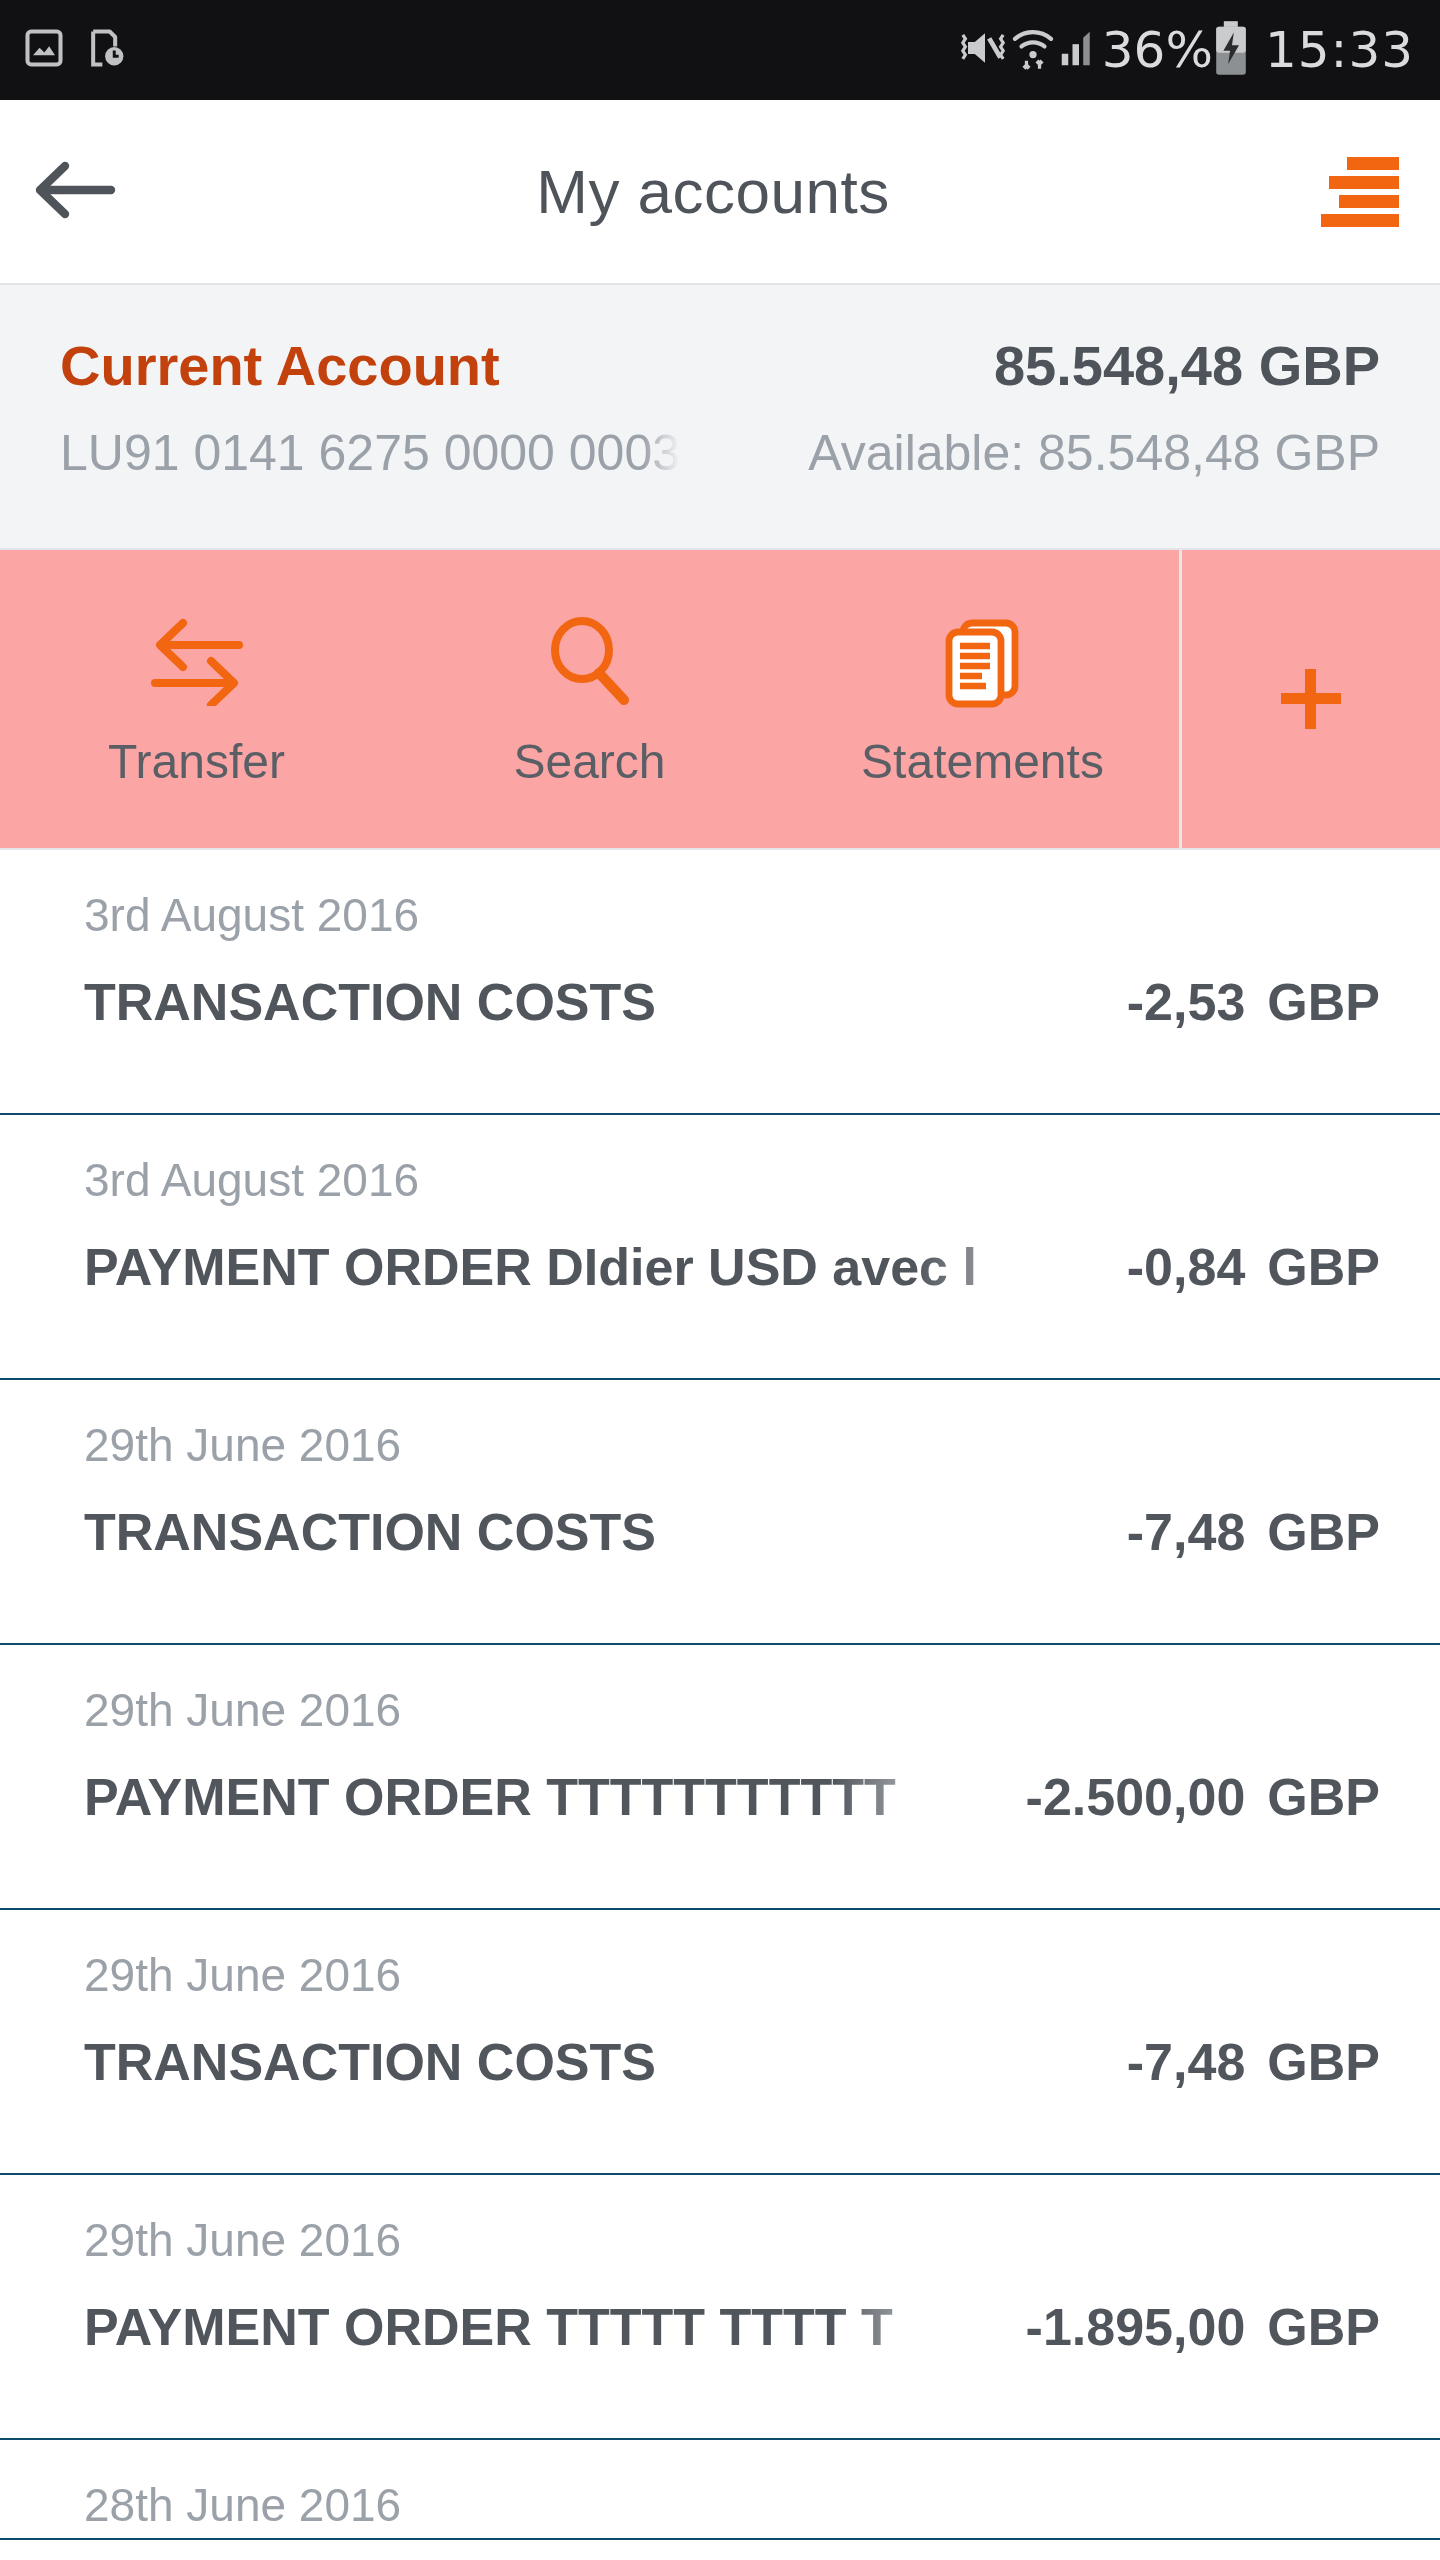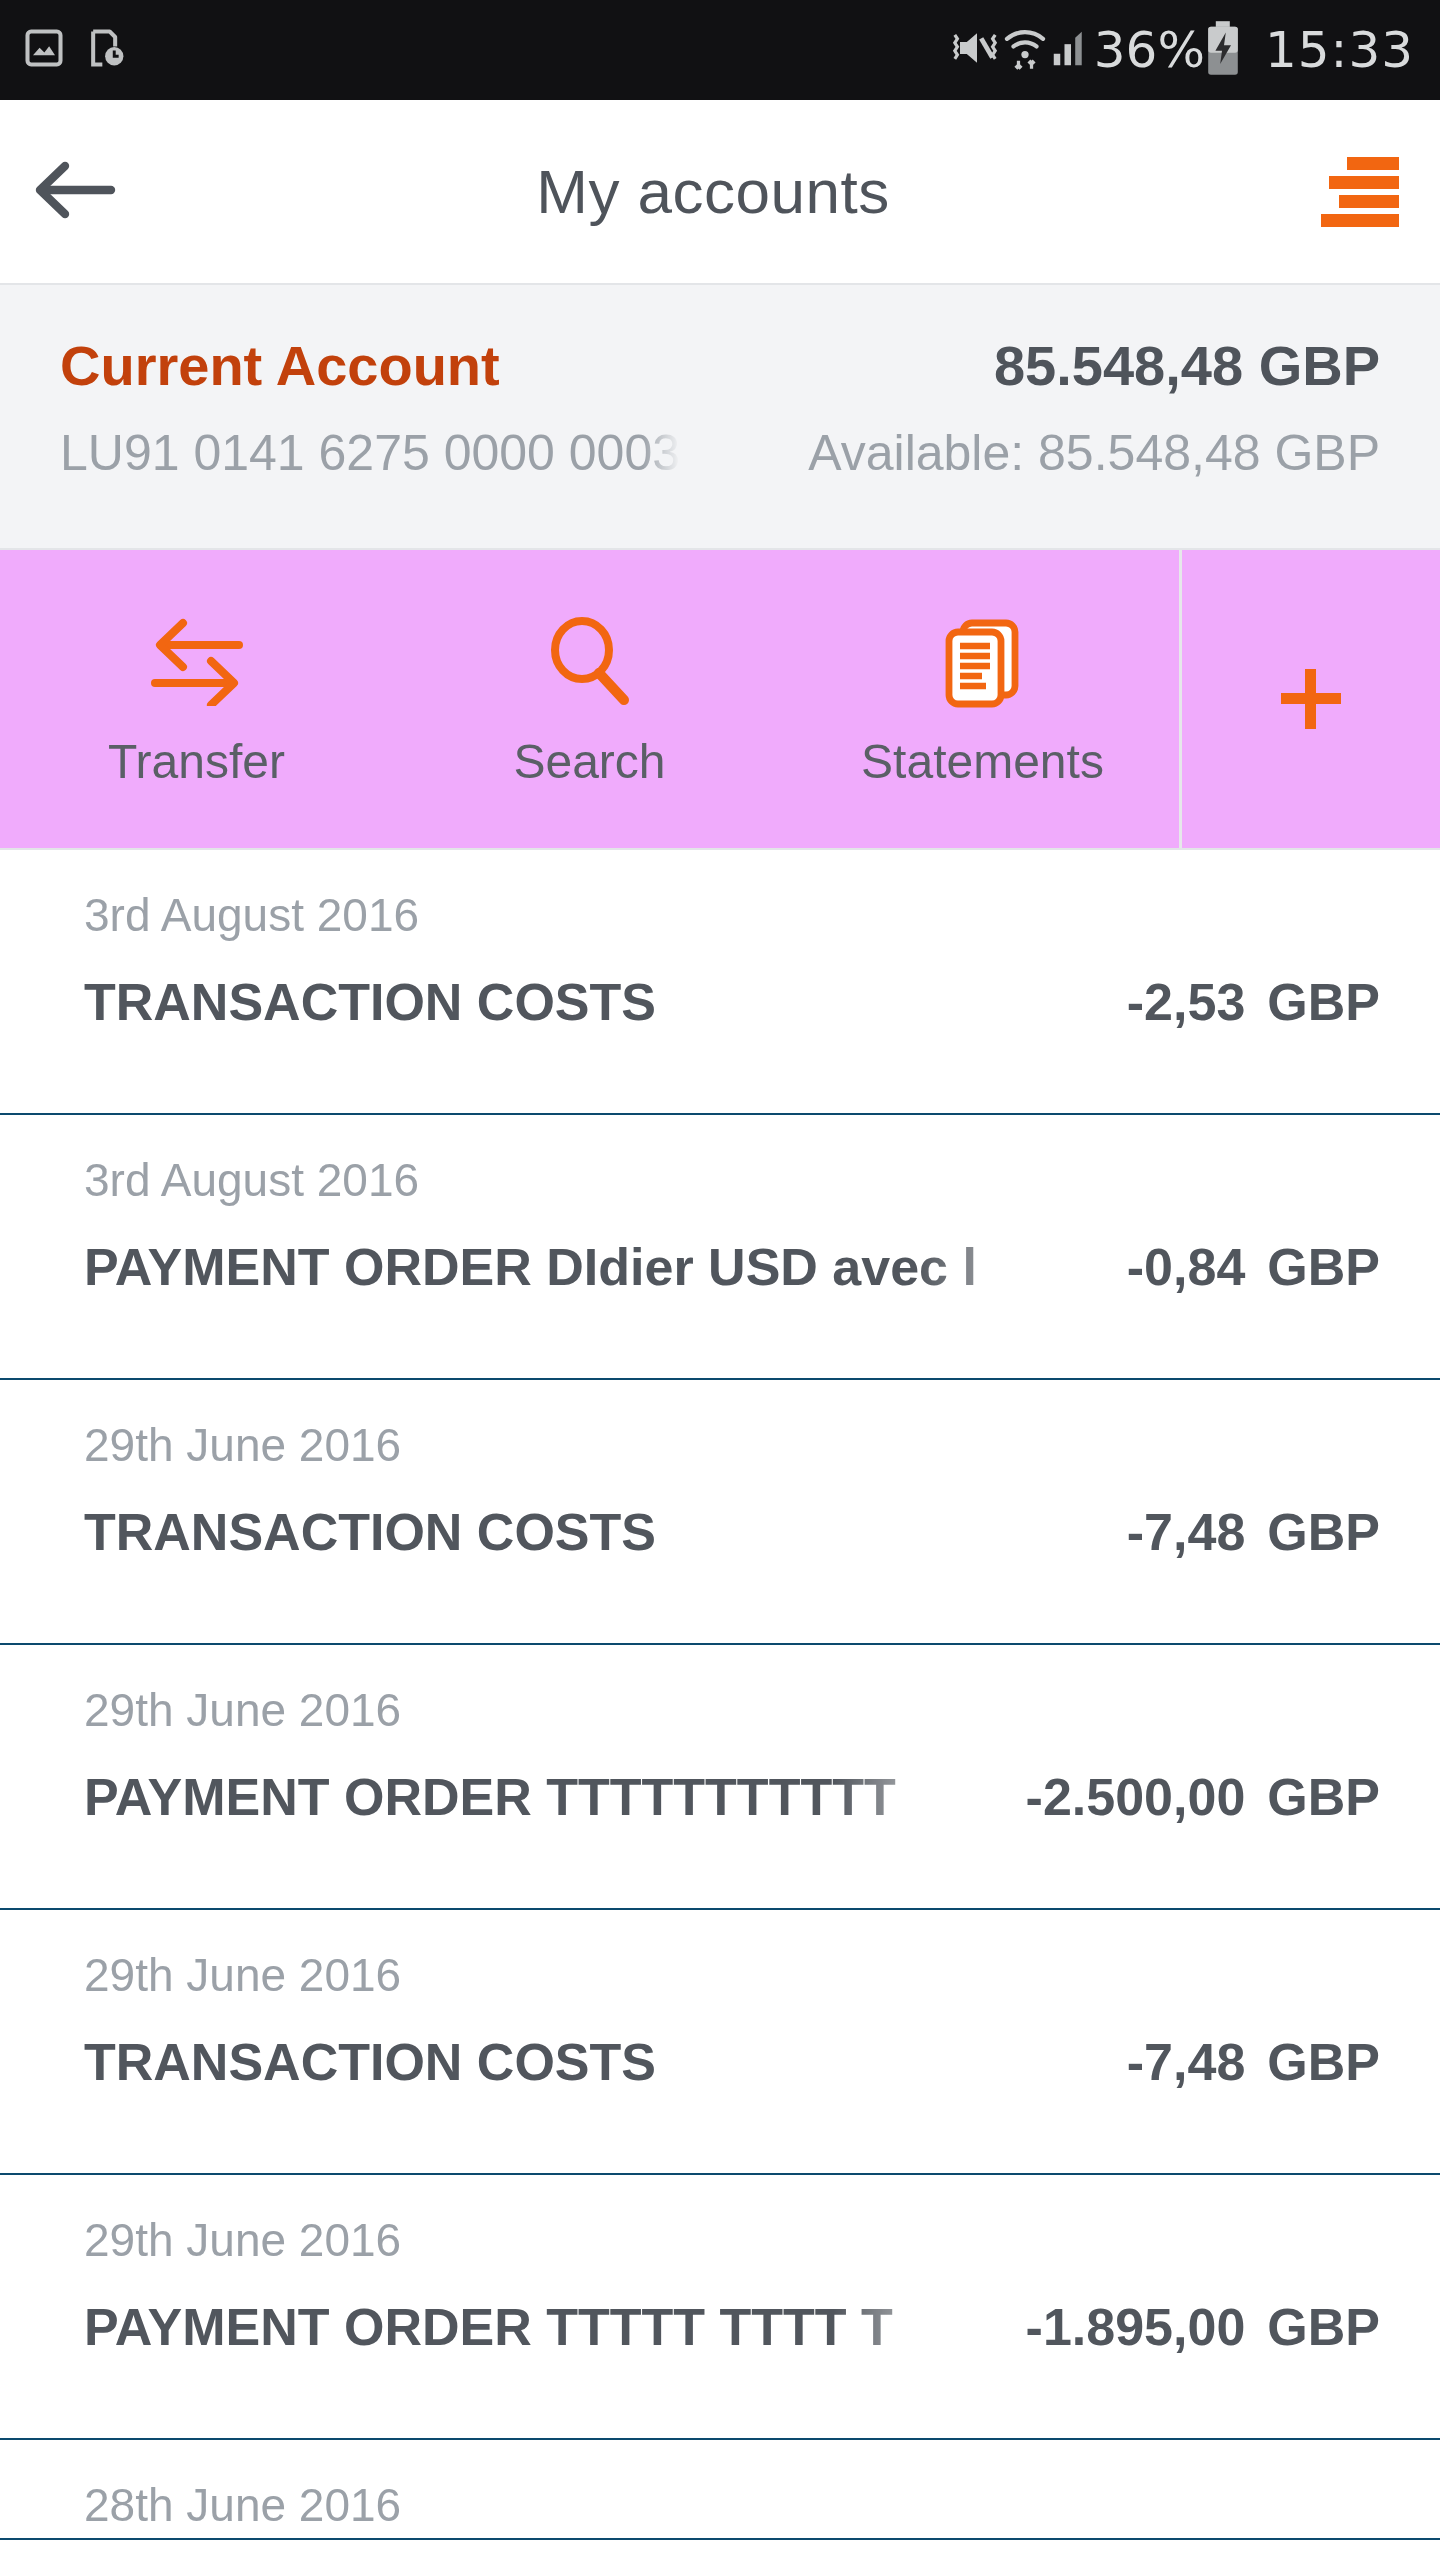--- a/index.html
+++ b/index.html
@@ -15,21 +15,21 @@
     height:100px; background:#111113;
     display:flex; align-items:center;
     padding:0 26px 0 22px;
     color:#c9cbcc;
   }
   .sb-left{ display:flex; align-items:center; gap:18px; }
   .sb-right{ margin-left:auto; display:flex; align-items:center; gap:0; }
   .sb-time{
     font-size:50px; color:#d9dbdc; letter-spacing:1px;
     font-family:"DejaVu Sans", sans-serif; font-weight:400;
-    margin-left:24px;
+    margin-left:16px;
   }
   .sb-pct{
     font-size:50px; color:#d9dbdc;
     font-family:"DejaVu Sans", sans-serif; font-weight:400;
   }
   .sb-ico{ display:block; }
 
   
   .header{
     height:185px; background:#ffffff;
@@ -77,21 +77,21 @@
     max-width:660px;
     -webkit-mask-image:linear-gradient(to right, #000 0%, #000 94%, transparent 100%);
     mask-image:linear-gradient(to right, #000 0%, #000 94%, transparent 100%);
   }
   .acct-avail{ font-size:50px; color:#9ba1a8; font-weight:400; }
 
   
   .actionbar{
     display:flex; height:300px;
     border-bottom:2px solid #e3e5e8;
-    background:#f0abfc;
+    background:#fca5a5;
   }
   .actions-main{
     flex:1; display:flex;
     border-right:3px solid #e6e8ea;
   }
   .action{
     flex:1; display:flex; flex-direction:column;
     align-items:center; justify-content:center;
     gap:24px;
   }

